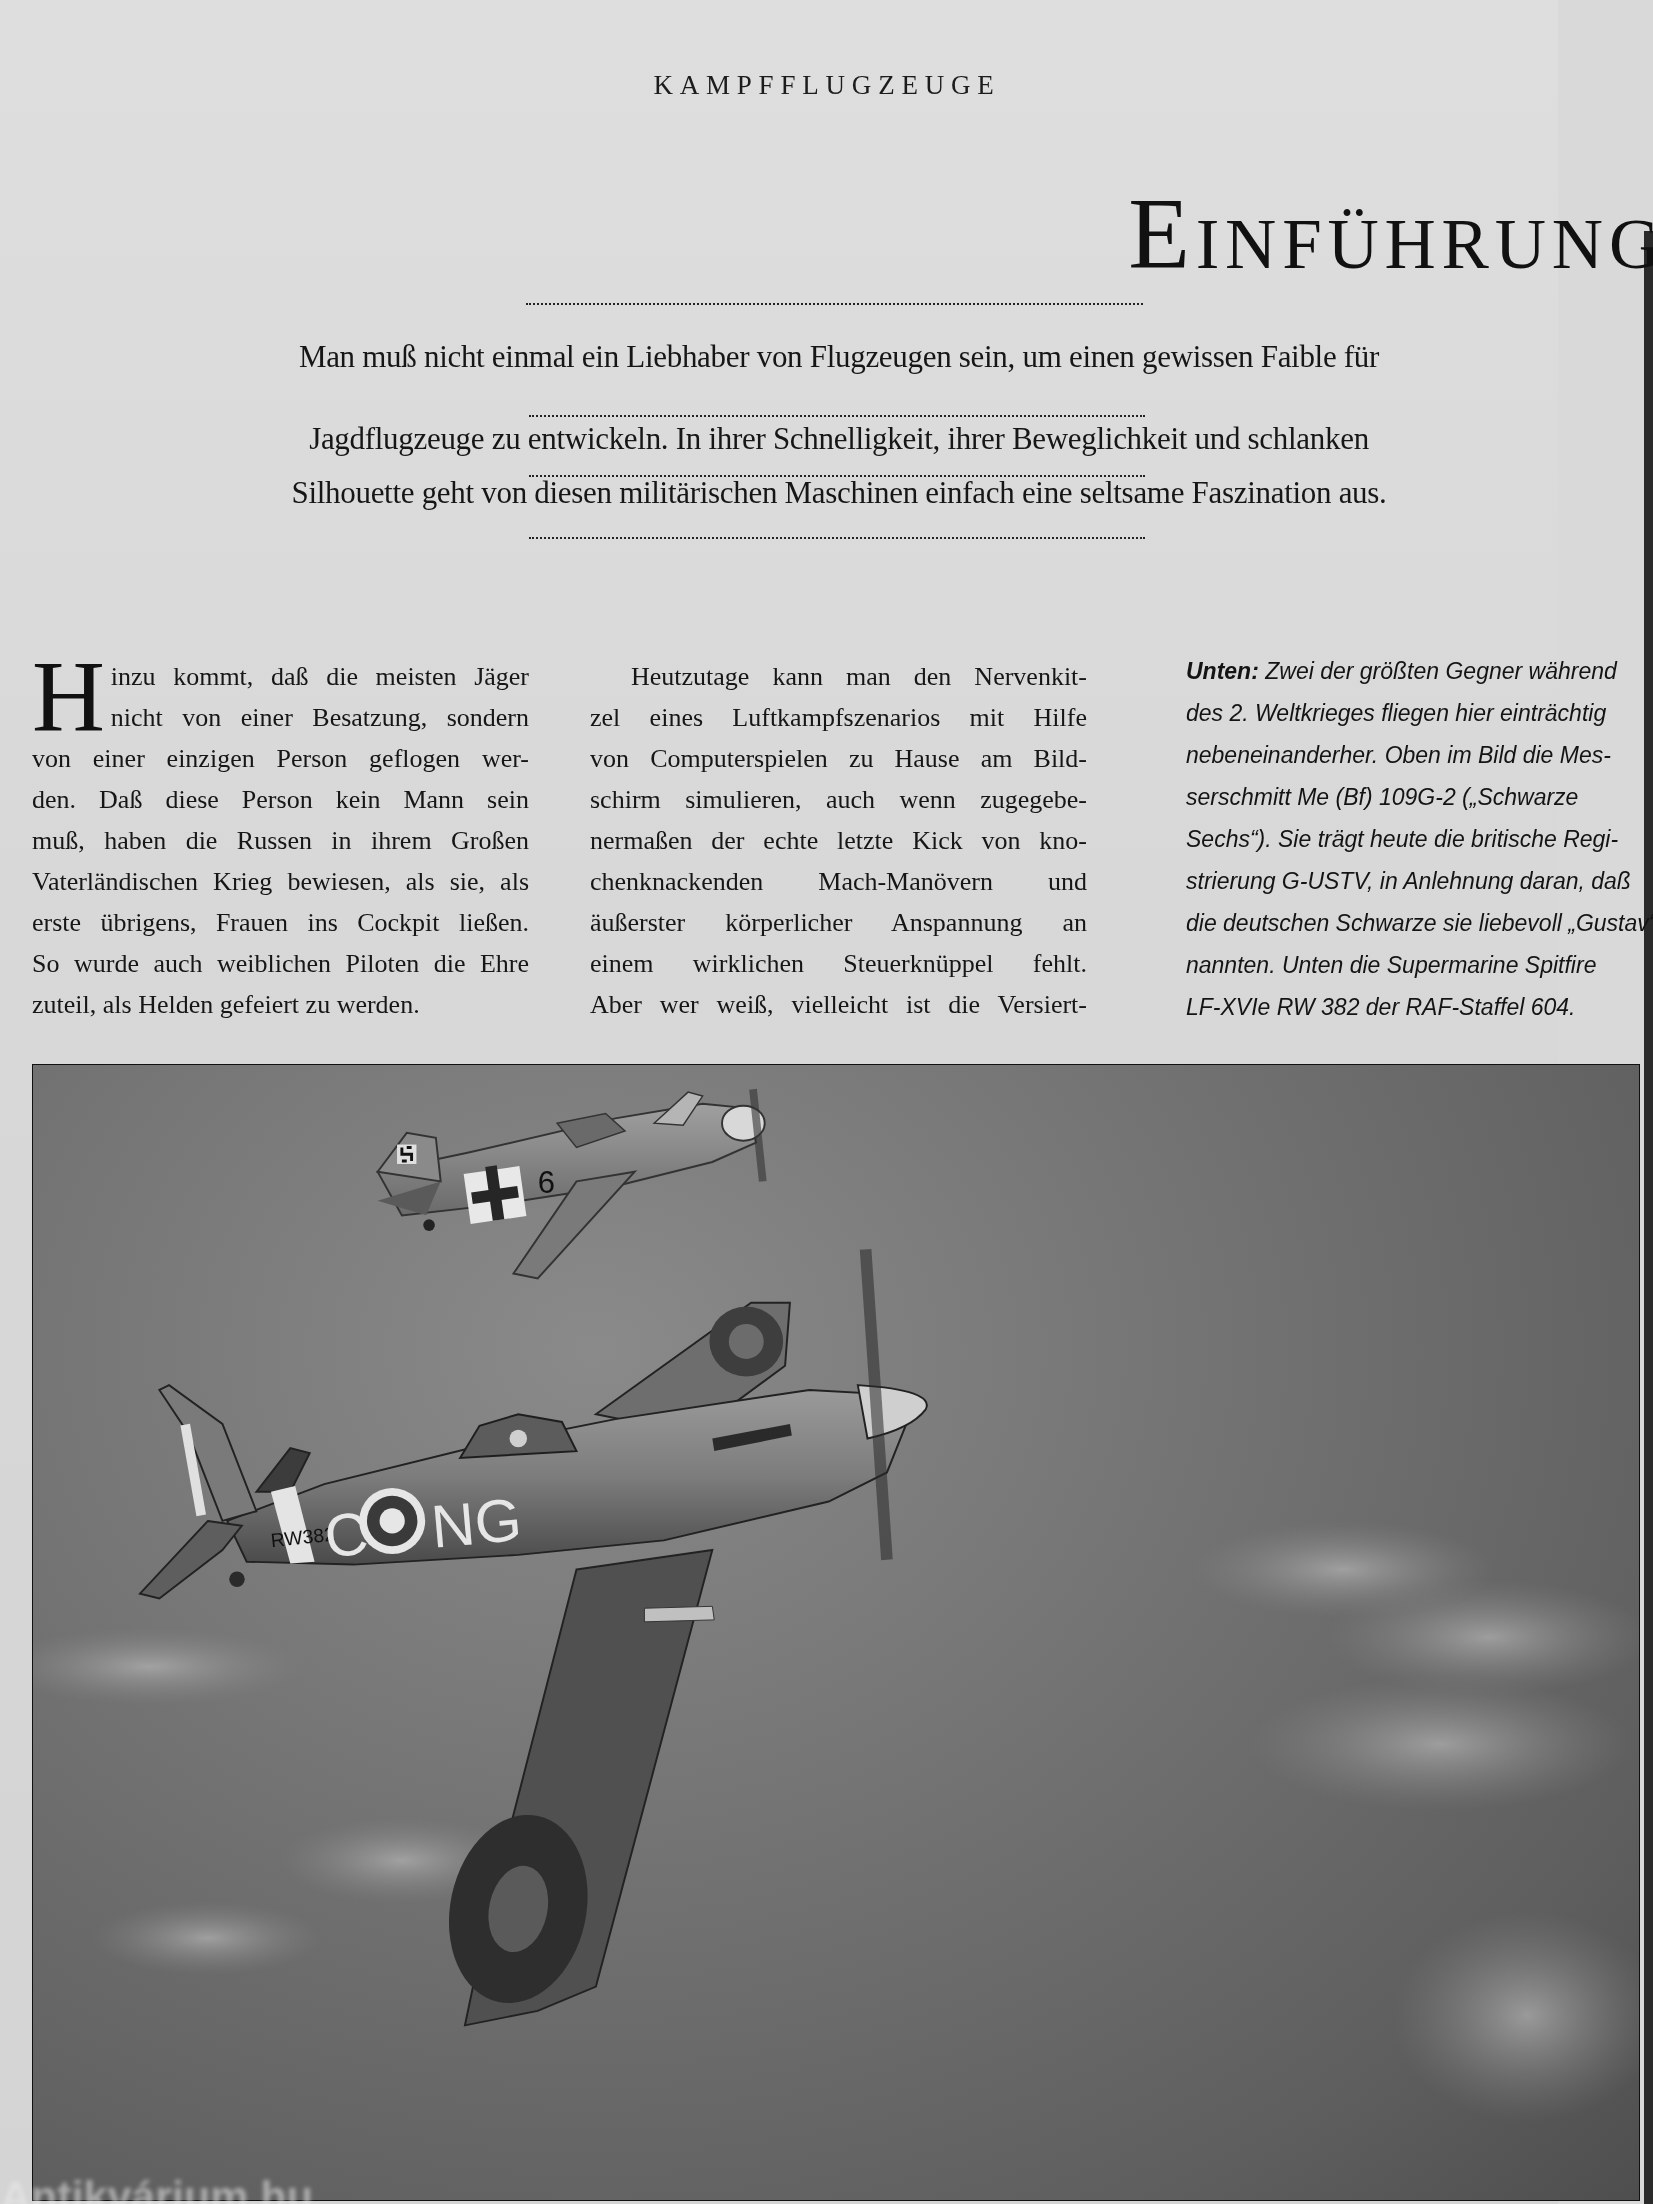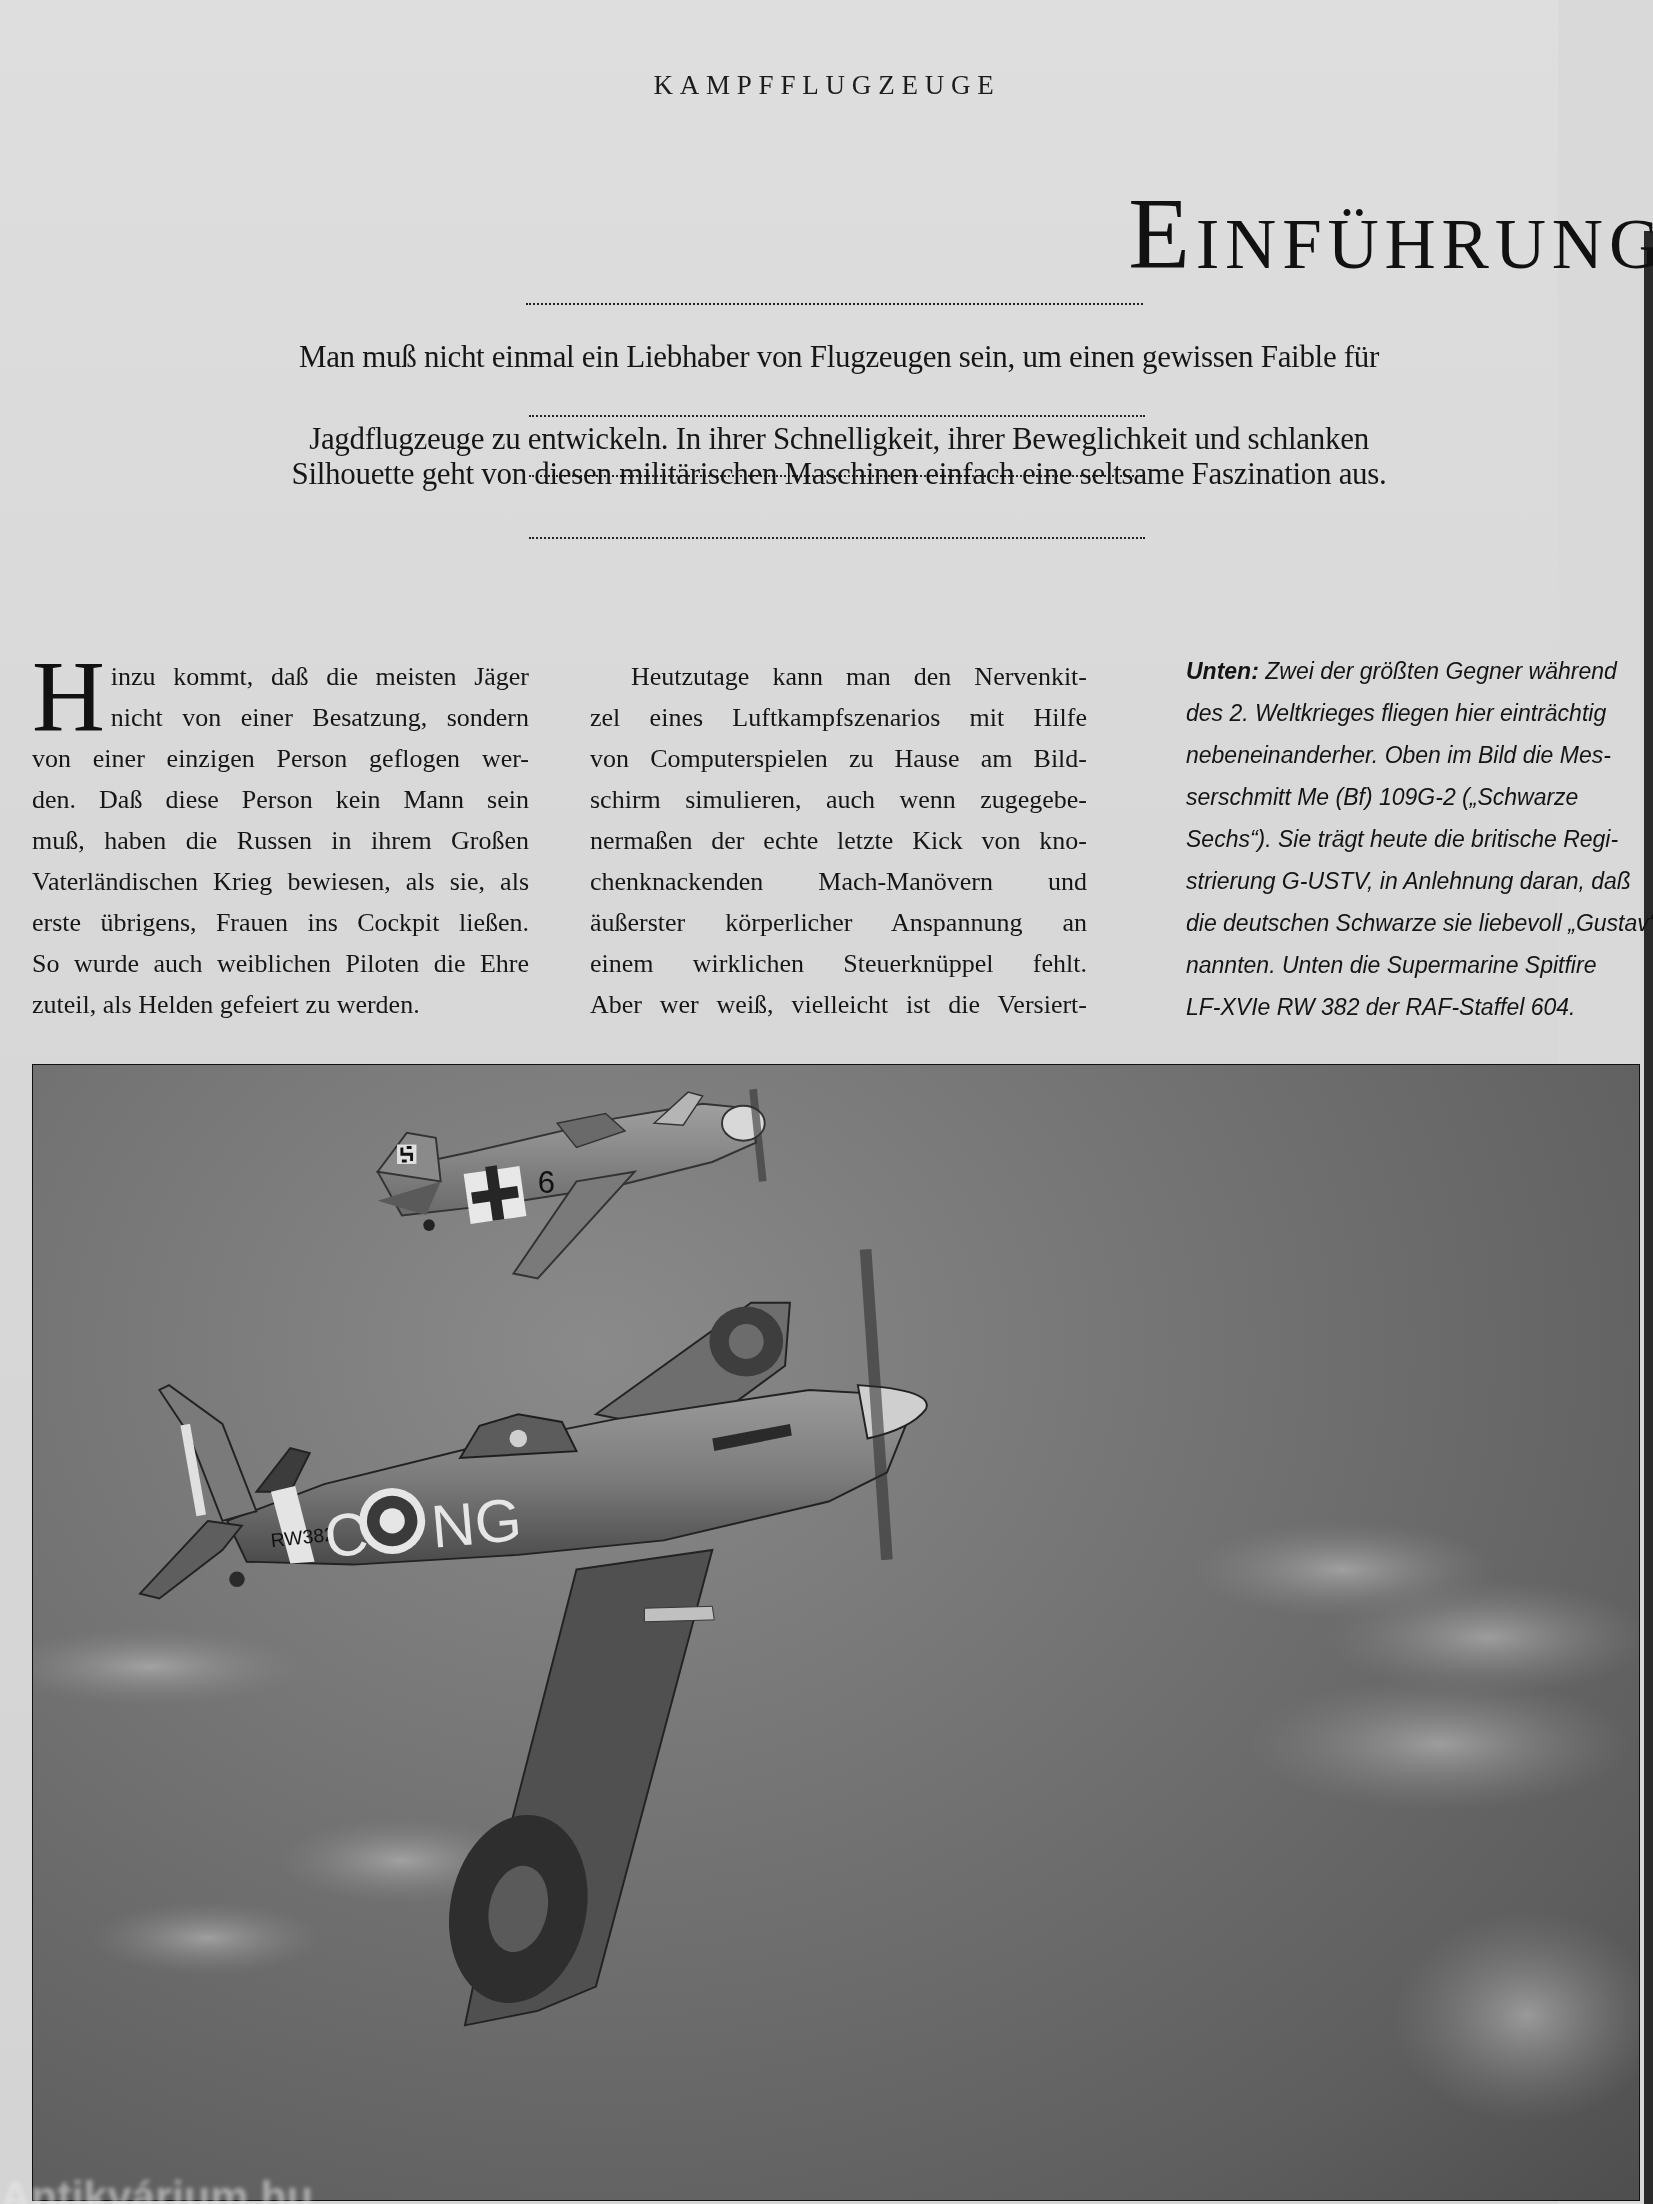--- a/index.html
+++ b/index.html
@@ -70,21 +70,21 @@
   <div class="next-page-edge"></div>
 
   <div class="section-label">KAMPFFLUGZEUGE</div>
   <div class="title">Einführung</div>
   <div class="dotline" style="left:526px; top:303px; width:617px;"></div>
 
   <div class="pullquote" style="top:341px;">Man muß nicht einmal ein Liebhaber von Flugzeugen sein, um einen gewissen Faible für</div>
   <div class="dotline" style="left:529px; top:415px; width:616px;"></div>
   <div class="pullquote" style="top:423px;font-family:Liberation Serif, serif;">Jagdflugzeuge zu entwickeln. In ihrer Schnelligkeit, ihrer Beweglichkeit und schlanken</div>
   <div class="dotline" style="left:529px; top:475px; width:616px;"></div>
-  <div class="pullquote" style="top:458px;text-align:center;">Silhouette geht von diesen militärischen Maschinen einfach eine seltsame Faszination aus.</div>
+  <div class="pullquote" style="top:477px;text-align:center;">Silhouette geht von diesen militärischen Maschinen einfach eine seltsame Faszination aus.</div>
   <div class="dotline" style="left:529px; top:537px; width:616px;"></div>
 
   <div class="col" style="left:32px; width:497px;">
     <span class="dropcap">H</span>
     <span class="line">inzu kommt, daß die meisten Jäger</span>
     <span class="line">nicht von einer Besatzung, sondern</span>
     <span class="line">von einer einzigen Person geflogen wer-</span>
     <span class="line">den. Daß diese Person kein Mann sein</span>
     <span class="line">muß, haben die Russen in ihrem Großen</span>
     <span class="line">Vaterländischen Krieg bewiesen, als sie, als</span>

